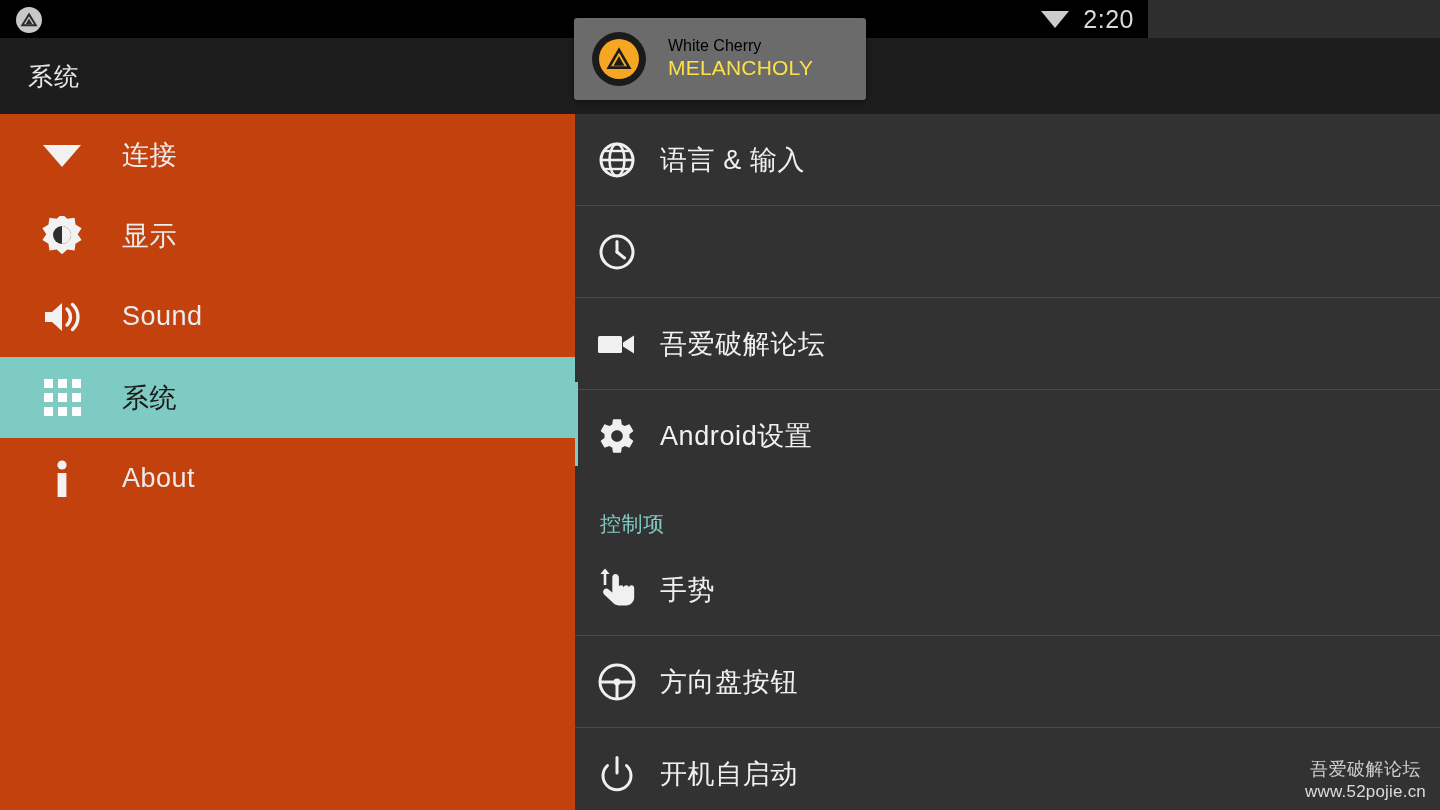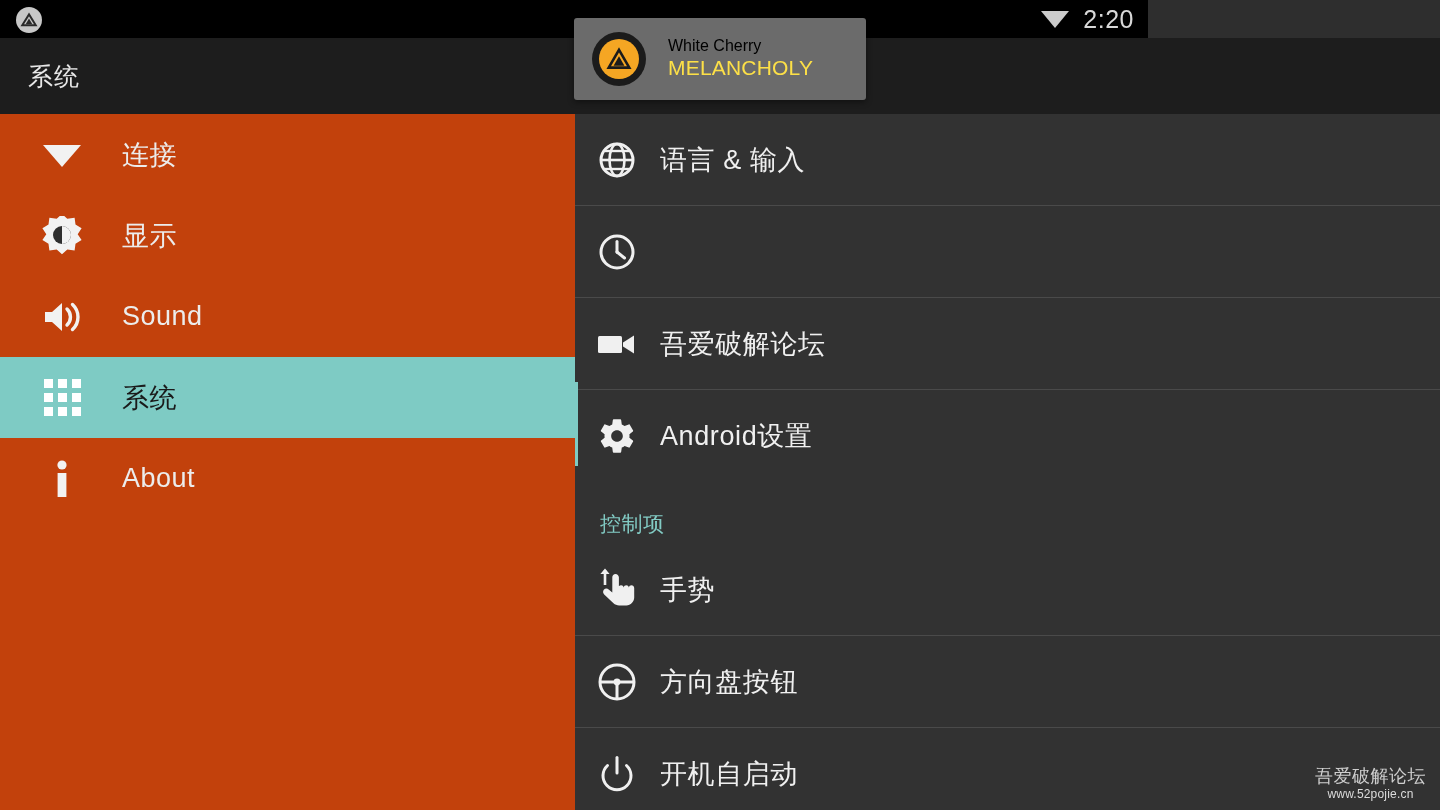--- a/index.html
+++ b/index.html
@@ -115,21 +115,21 @@
     position:absolute; left:0; top:268px; width:3px; height:84px;
     background:#7ecbc4; z-index:6;
   }
 
   
   .watermark {
     position:absolute; right:14px; bottom:8px; text-align:center;
     z-index:20; line-height:1.25; pointer-events:none;
   }
   .wm1 { color:#cfcfcf; font-size:18px; letter-spacing:0.5px; }
-  .wm2 { color:#dcdcdc; font-size:12px; letter-spacing:0.2px; }
+  .wm2 { color:#dcdcdc; font-size:17px; letter-spacing:0.2px; }
 </style>
 </head>
 <body>
 
 <div id="root">
 
   <div class="statusbar">
     <div class="sb-app-icon">
       <svg width="18" height="18" viewBox="0 0 24 24">
         <path d="M12 4.5 L21 19 L3 19 Z" fill="none" stroke="#2b2b2b" stroke-width="2.6"></path>

